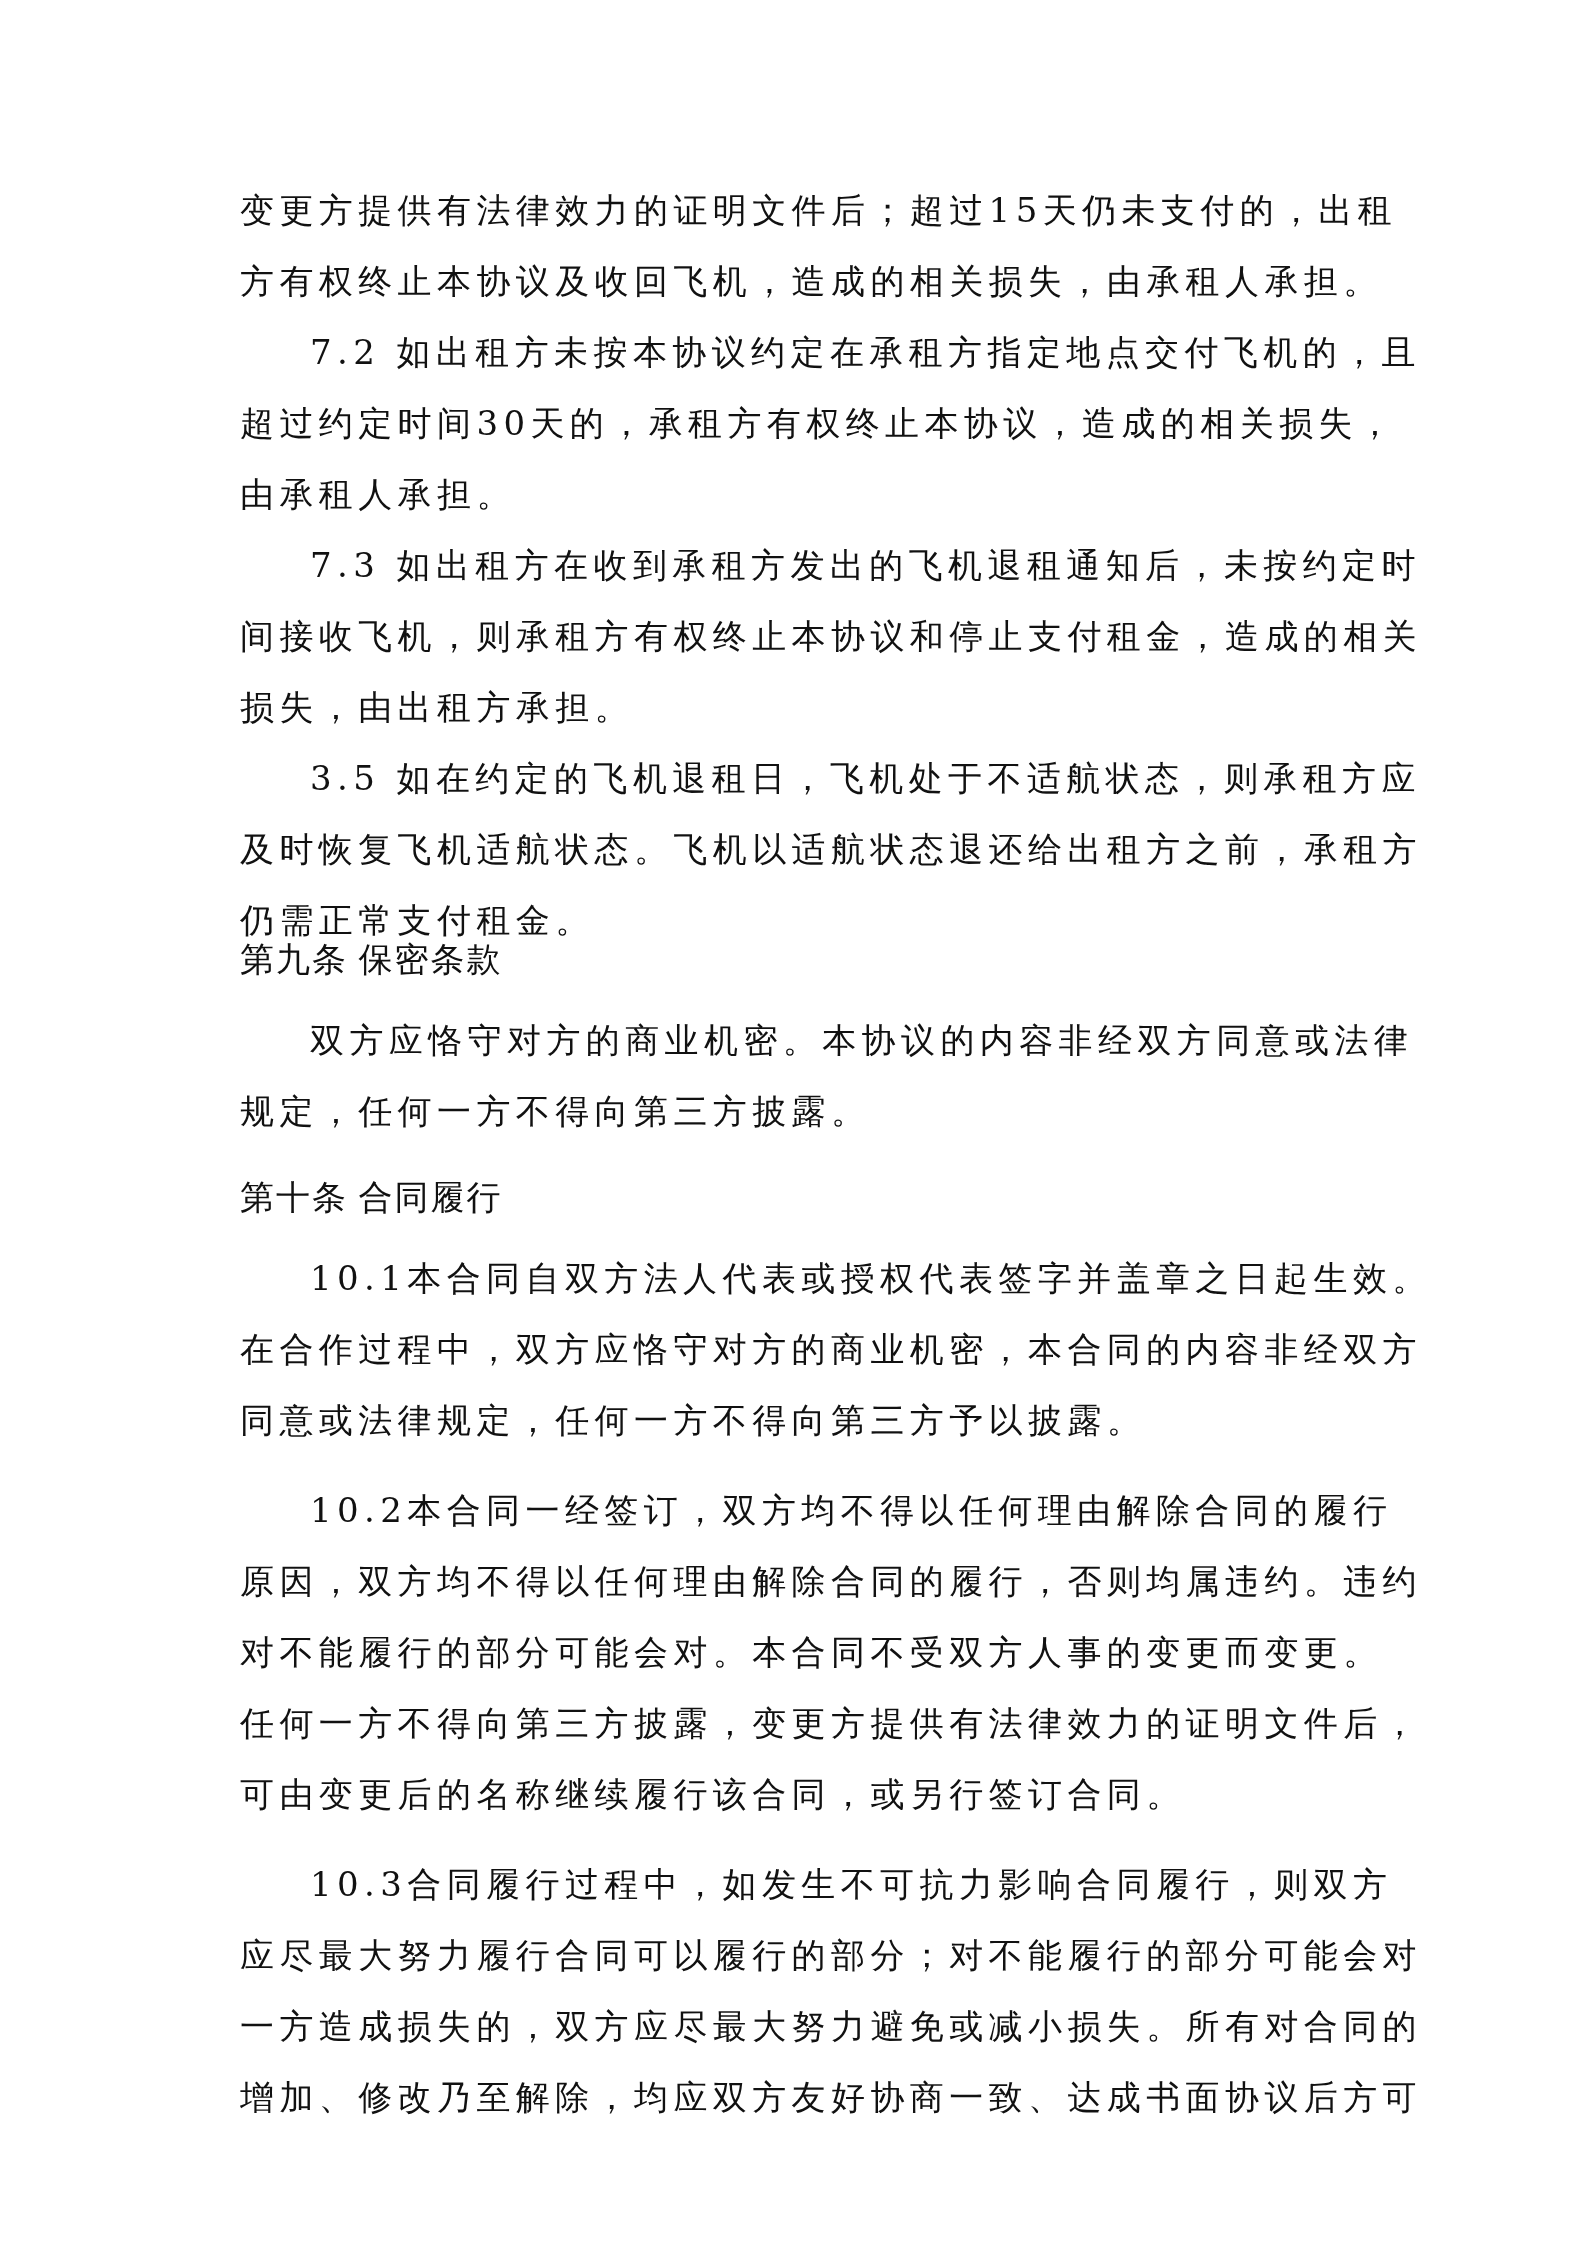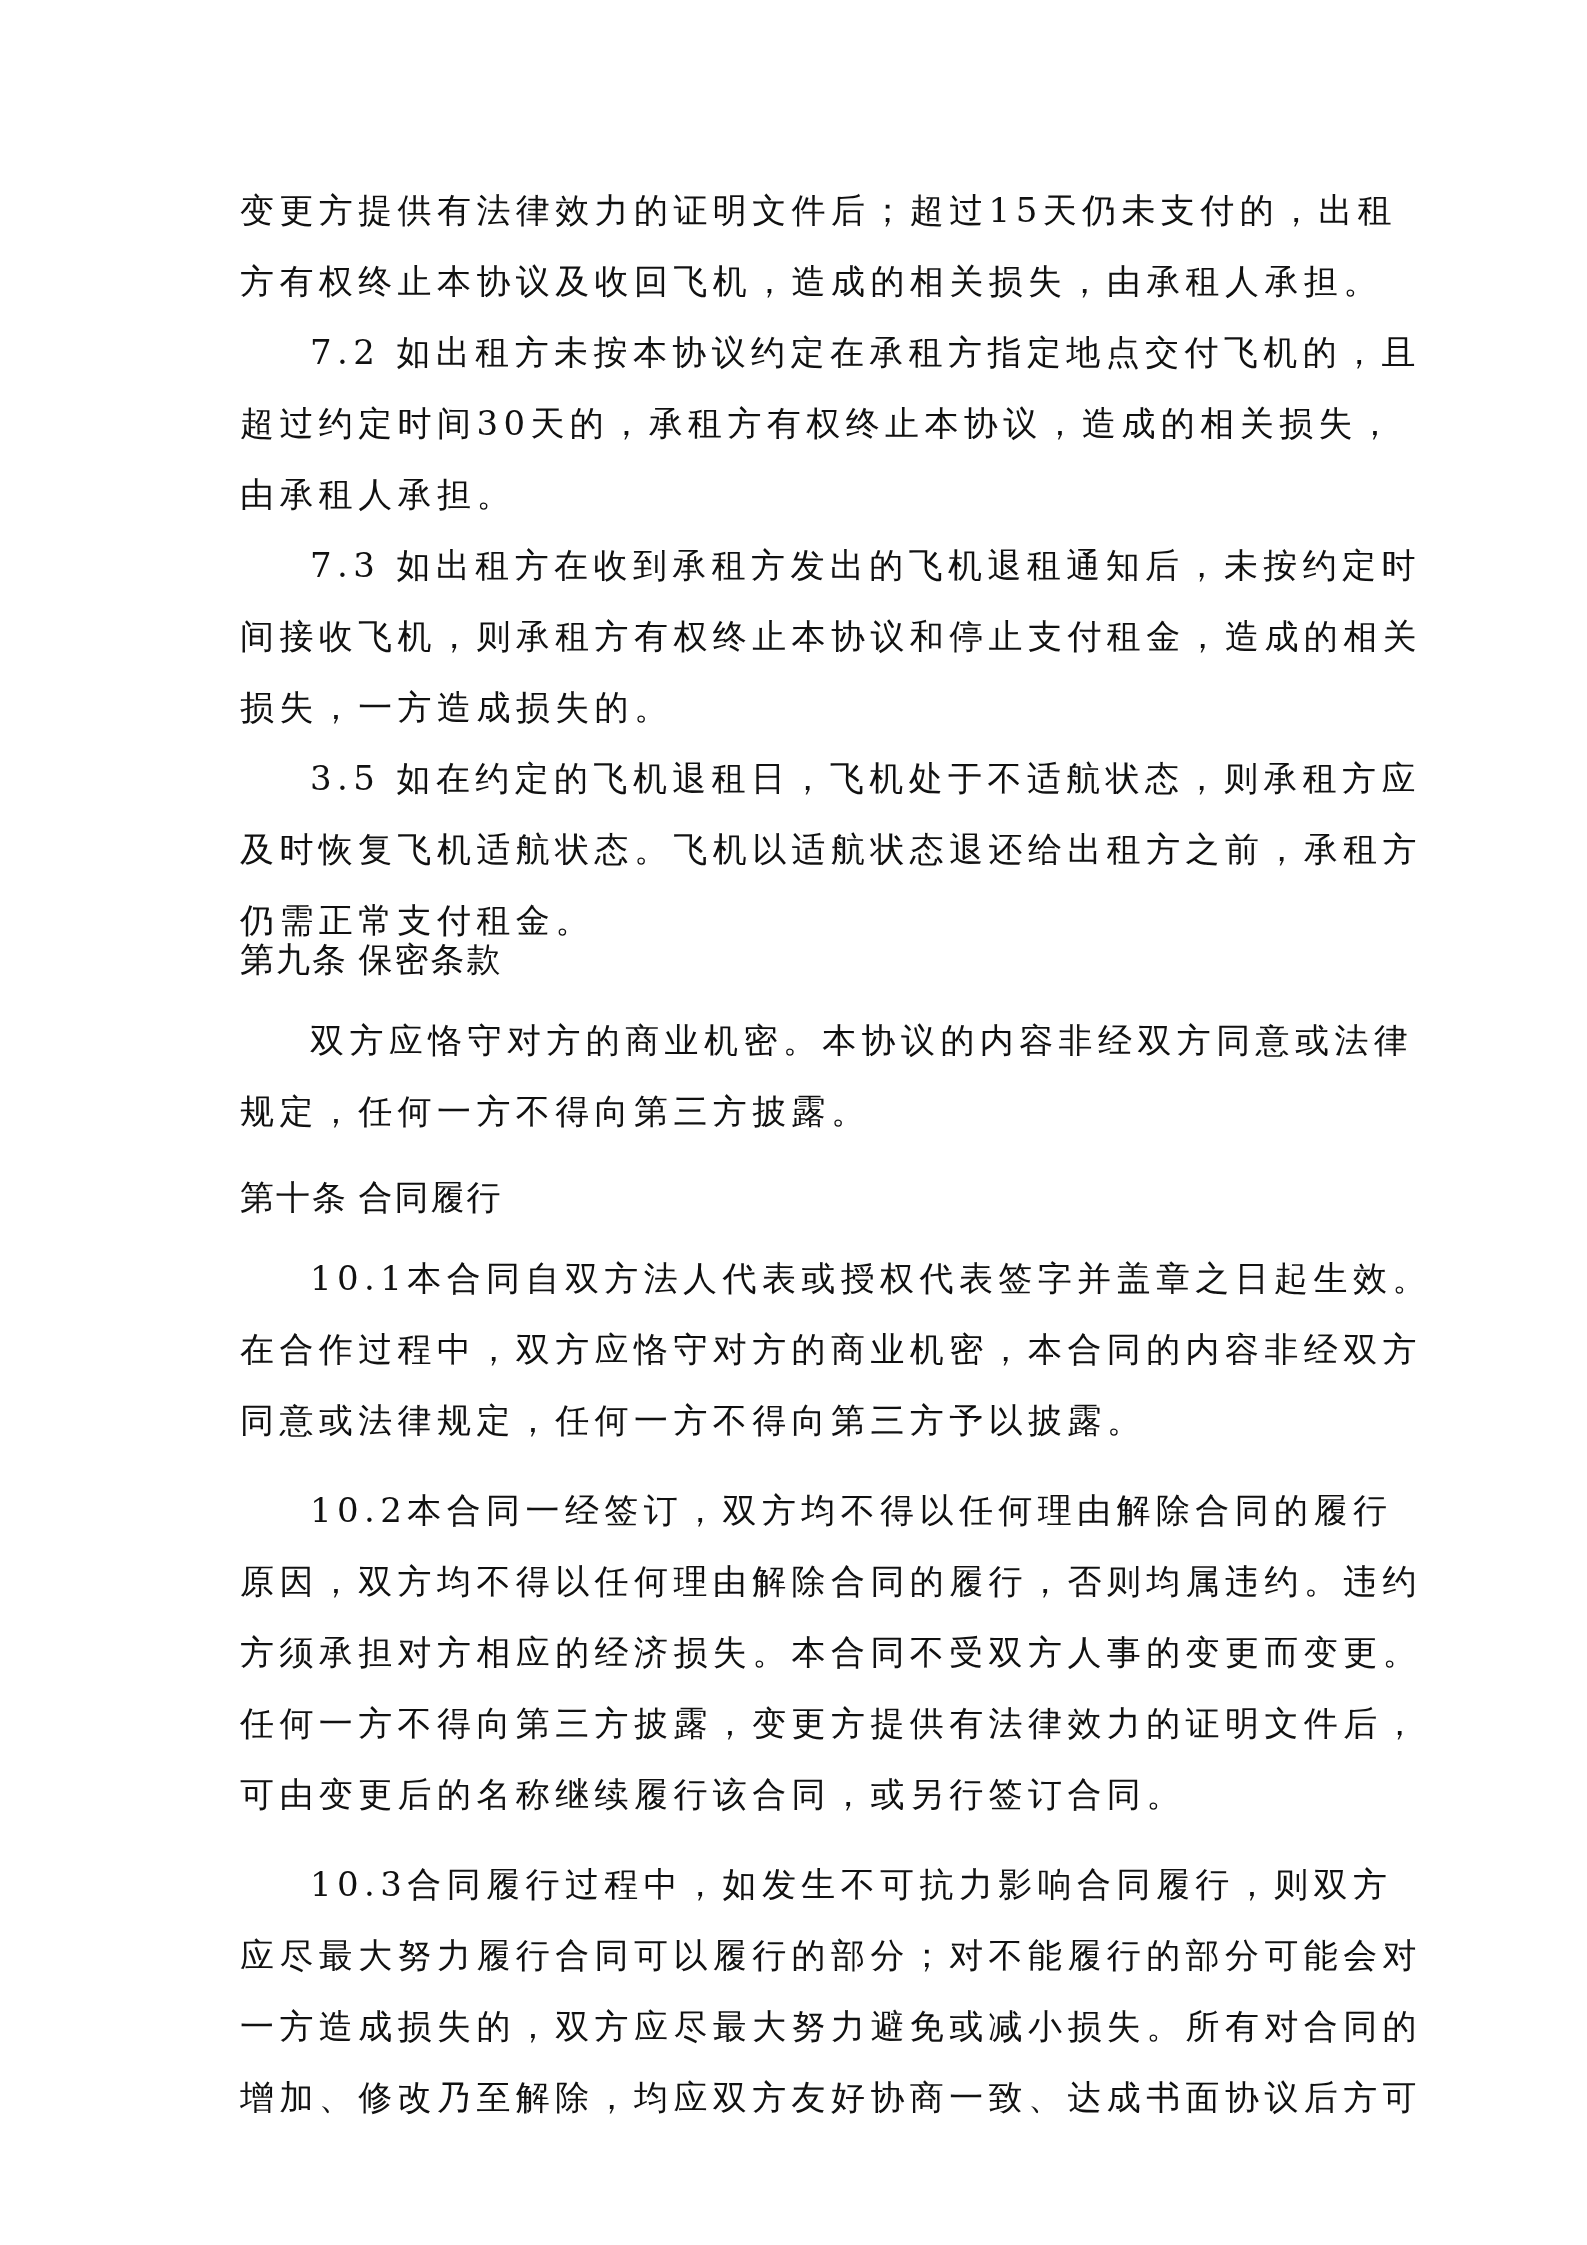--- a/index.html
+++ b/index.html
@@ -17,39 +17,39 @@
 
   <div class="line" style="top:190px">变更方提供有法律效力的证明文件后；超过15天仍未支付的，出租</div>
   <div class="line" style="top:261px">方有权终止本协议及收回飞机，造成的相关损失，由承租人承担。</div>
 
   <div class="line indent" style="top:332px">7.2 如出租方未按本协议约定在承租方指定地点交付飞机的，且</div>
   <div class="line" style="top:403px">超过约定时间30天的，承租方有权终止本协议，造成的相关损失，</div>
   <div class="line" style="top:474px">由承租人承担。</div>
 
   <div class="line indent" style="top:545px">7.3 如出租方在收到承租方发出的飞机退租通知后，未按约定时</div>
   <div class="line" style="top:616px">间接收飞机，则承租方有权终止本协议和停止支付租金，造成的相关</div>
-  <div class="line" style="top:687px">损失，一方造成损失的。</div>
+  <div class="line" style="top:687px">损失，由出租方承担。</div>
 
   <div class="line indent" style="top:758px">3.5 如在约定的飞机退租日，飞机处于不适航状态，则承租方应</div>
   <div class="line" style="top:829px">及时恢复飞机适航状态。飞机以适航状态退还给出租方之前，承租方</div>
   <div class="line" style="top:900px">仍需正常支付租金。</div>
 
   <div class="line heading" style="top:940px">第九条 保密条款</div>
   <div class="line indent" style="top:1020px">双方应恪守对方的商业机密。本协议的内容非经双方同意或法律</div>
   <div class="line" style="top:1091px">规定，任何一方不得向第三方披露。</div>
 
   <div class="line heading" style="top:1178px">第十条 合同履行</div>
 
   <div class="line indent" style="top:1258px">10.1本合同自双方法人代表或授权代表签字并盖章之日起生效。</div>
   <div class="line" style="top:1329px">在合作过程中，双方应恪守对方的商业机密，本合同的内容非经双方</div>
   <div class="line" style="top:1400px">同意或法律规定，任何一方不得向第三方予以披露。</div>
 
   <div class="line indent" style="top:1490px">10.2本合同一经签订，双方均不得以任何理由解除合同的履行</div>
   <div class="line" style="top:1561px">原因，双方均不得以任何理由解除合同的履行，否则均属违约。违约</div>
-  <div class="line" style="top:1632px">方须承担对方相应的经济损失。本合同不受双方人事的变更而变更。</div>
+  <div class="line" style="top:1632px">对不能履行的部分可能会对。本合同不受双方人事的变更而变更。</div>
   <div class="line" style="top:1703px">任何一方不得向第三方披露，变更方提供有法律效力的证明文件后，</div>
   <div class="line" style="top:1774px">可由变更后的名称继续履行该合同，或另行签订合同。</div>
 
   <div class="line indent" style="top:1864px">10.3合同履行过程中，如发生不可抗力影响合同履行，则双方</div>
   <div class="line" style="top:1935px">应尽最大努力履行合同可以履行的部分；对不能履行的部分可能会对</div>
   <div class="line" style="top:2006px">一方造成损失的，双方应尽最大努力避免或减小损失。所有对合同的</div>
   <div class="line" style="top:2077px">增加、修改乃至解除，均应双方友好协商一致、达成书面协议后方可</div>
 </div>
 
 </body></html>

